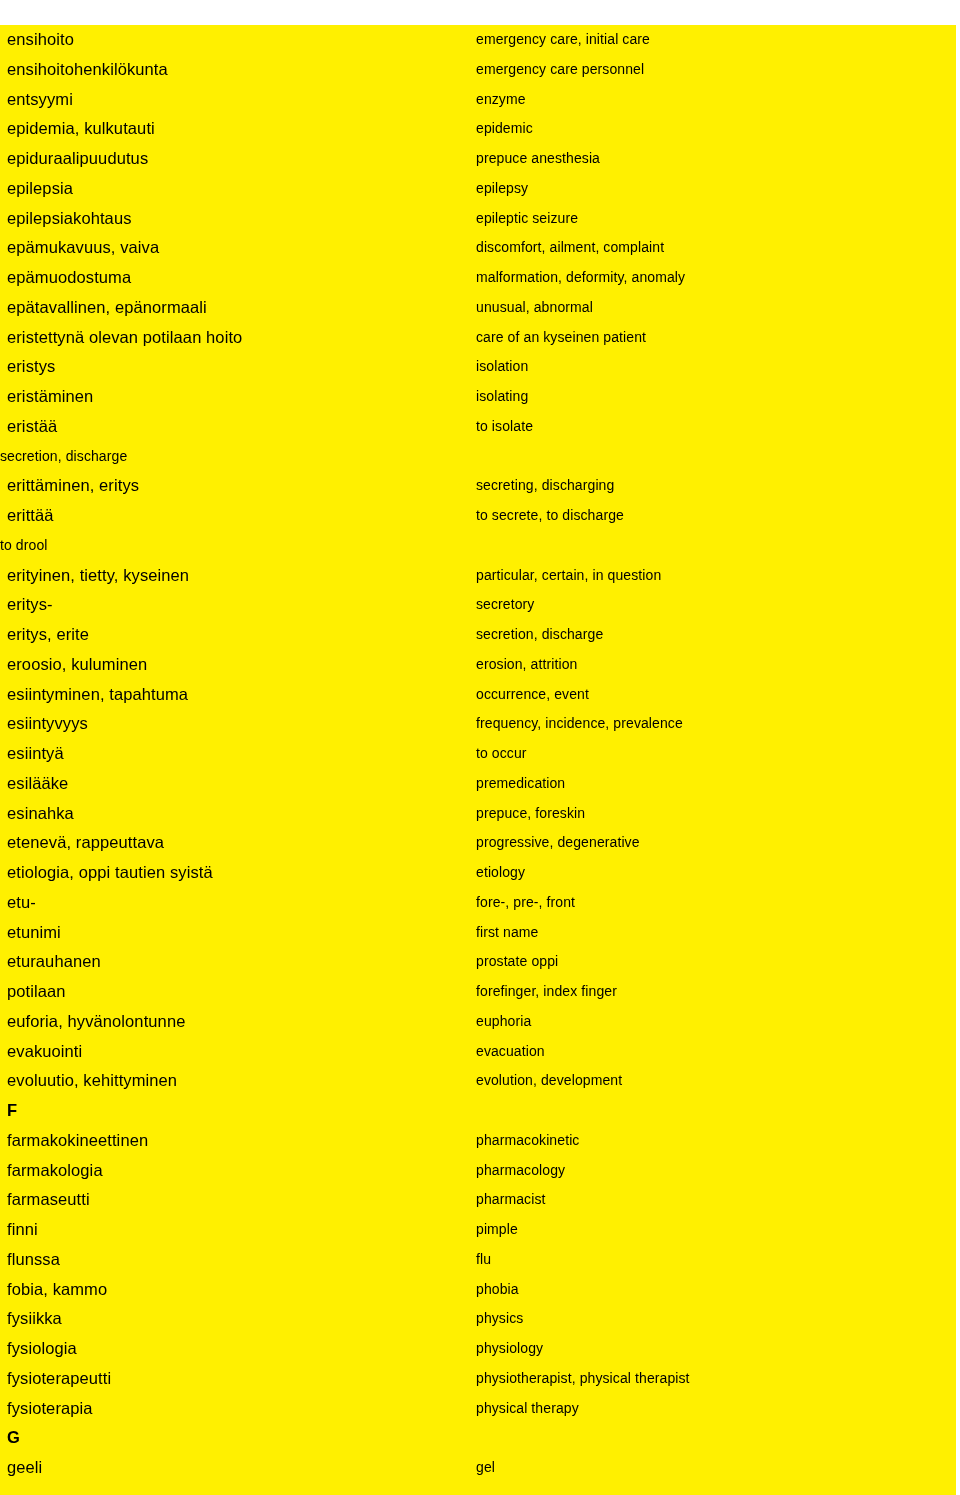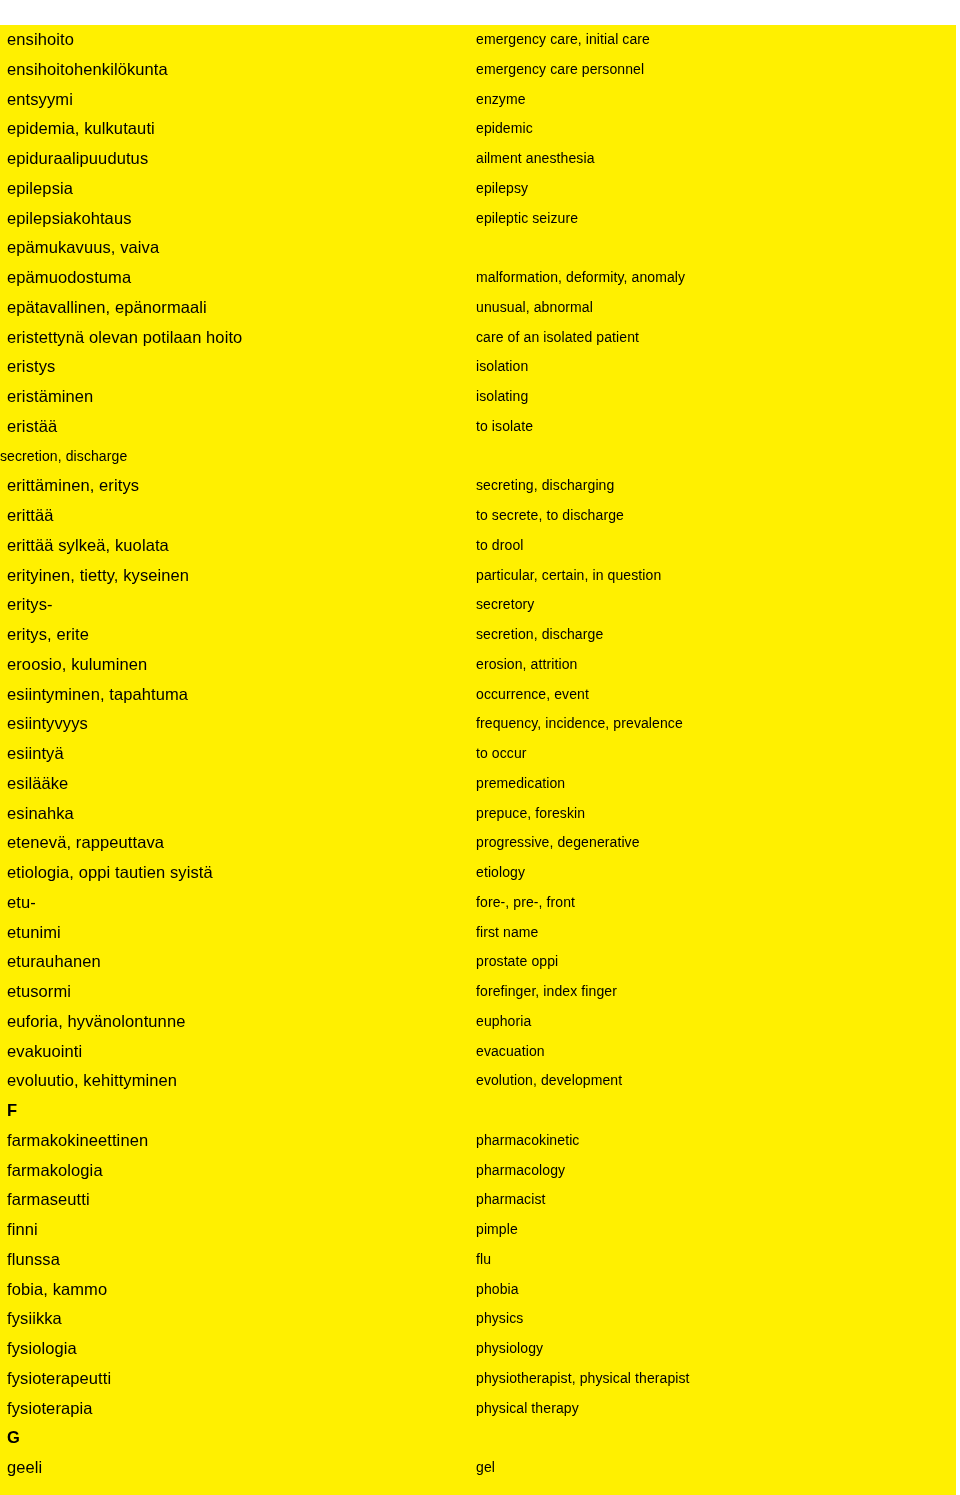--- a/index.html
+++ b/index.html
@@ -75,44 +75,45 @@
       <div class="glossary-row">
         <div class="term-cell">entsyymi</div>
         <div class="translation-cell">enzyme</div>
       </div>
       <div class="glossary-row">
         <div class="term-cell">epidemia, kulkutauti</div>
         <div class="translation-cell">epidemic</div>
       </div>
       <div class="glossary-row">
         <div class="term-cell">epiduraalipuudutus</div>
-        <div class="translation-cell">ailment anesthesia</div>
+        <div class="translation-cell">prepuce anesthesia</div>
       </div>
       <div class="glossary-row">
         <div class="term-cell">epilepsia</div>
         <div class="translation-cell">epilepsy</div>
       </div>
       <div class="glossary-row">
         <div class="term-cell">epilepsiakohtaus</div>
         <div class="translation-cell">epileptic seizure</div>
       </div>
       <div class="glossary-row">
         <div class="term-cell">epämukavuus, vaiva</div>
+        <div class="translation-cell">discomfort, ailment, complaint</div>
       </div>
       <div class="glossary-row">
         <div class="term-cell">epämuodostuma</div>
         <div class="translation-cell">malformation, deformity, anomaly</div>
       </div>
       <div class="glossary-row">
         <div class="term-cell">epätavallinen, epänormaali</div>
         <div class="translation-cell">unusual, abnormal</div>
       </div>
       <div class="glossary-row">
         <div class="term-cell">eristettynä olevan potilaan hoito</div>
-        <div class="translation-cell">care of an isolated patient</div>
+        <div class="translation-cell">care of an kyseinen patient</div>
       </div>
       <div class="glossary-row">
         <div class="term-cell">eristys</div>
         <div class="translation-cell">isolation</div>
       </div>
       <div class="glossary-row">
         <div class="term-cell">eristäminen</div>
         <div class="translation-cell">isolating</div>
       </div>
       <div class="glossary-row">
@@ -124,21 +125,20 @@
       </div>
       <div class="glossary-row">
         <div class="term-cell">erittäminen, eritys</div>
         <div class="translation-cell">secreting, discharging</div>
       </div>
       <div class="glossary-row">
         <div class="term-cell">erittää</div>
         <div class="translation-cell">to secrete, to discharge</div>
       </div>
       <div class="glossary-row">
-        <div class="term-cell">erittää sylkeä, kuolata</div>
         <div class="translation-cell">to drool</div>
       </div>
       <div class="glossary-row">
         <div class="term-cell">erityinen, tietty, kyseinen</div>
         <div class="translation-cell">particular, certain, in question</div>
       </div>
       <div class="glossary-row">
         <div class="term-cell">eritys-</div>
         <div class="translation-cell">secretory</div>
       </div>
@@ -184,21 +184,21 @@
       </div>
       <div class="glossary-row">
         <div class="term-cell">etunimi</div>
         <div class="translation-cell">first name</div>
       </div>
       <div class="glossary-row">
         <div class="term-cell">eturauhanen</div>
         <div class="translation-cell">prostate oppi</div>
       </div>
       <div class="glossary-row">
-        <div class="term-cell">etusormi</div>
+        <div class="term-cell">potilaan</div>
         <div class="translation-cell">forefinger, index finger</div>
       </div>
       <div class="glossary-row">
         <div class="term-cell">euforia, hyvänolontunne</div>
         <div class="translation-cell">euphoria</div>
       </div>
       <div class="glossary-row">
         <div class="term-cell">evakuointi</div>
         <div class="translation-cell">evacuation</div>
       </div>

